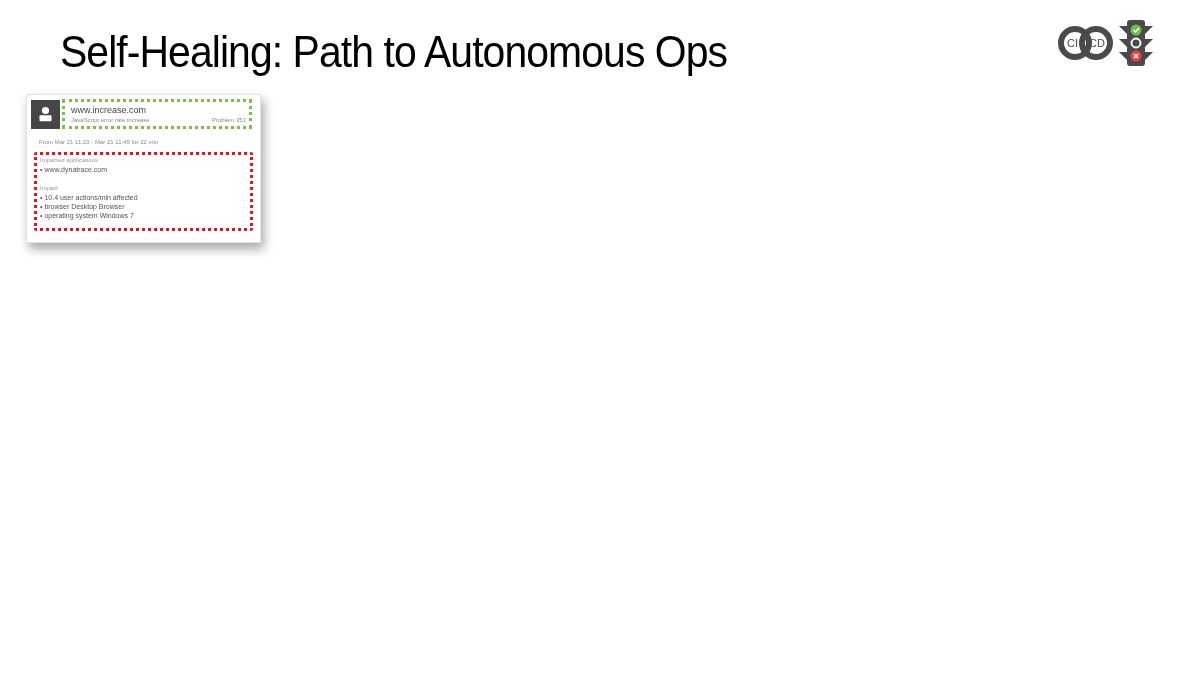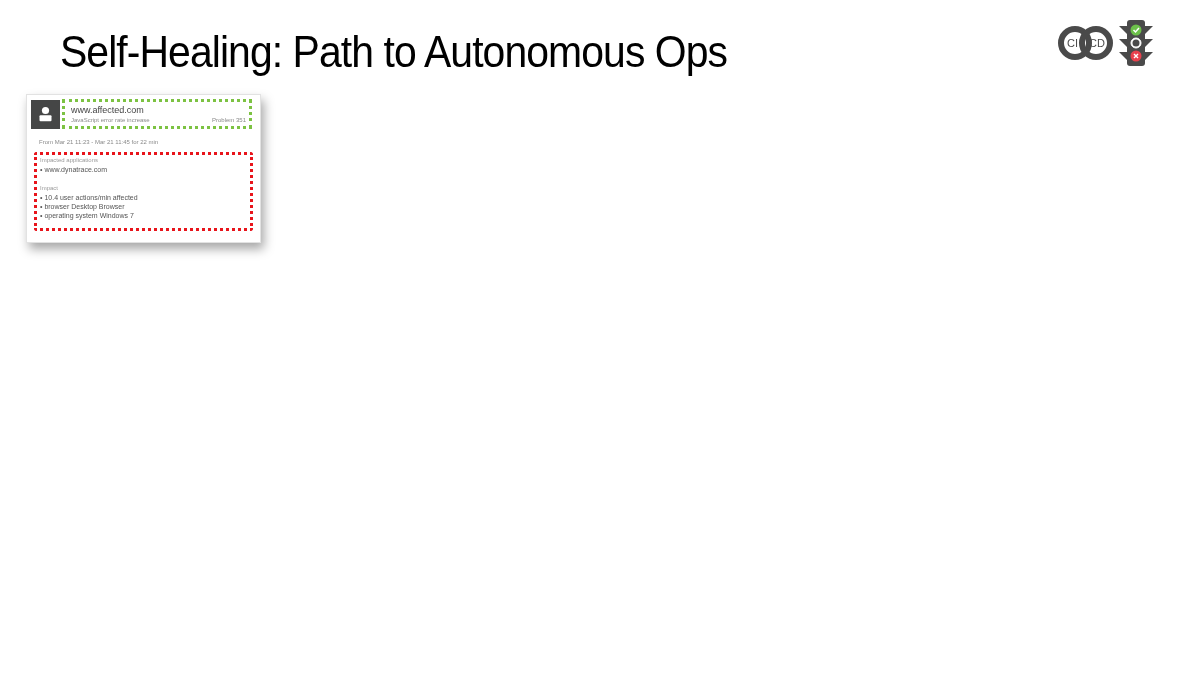--- a/index.html
+++ b/index.html
@@ -67,21 +67,21 @@
 </svg>
 
 <div class="card">
   <div class="avatar">
     <svg width="15" height="16" viewBox="0 0 15 16">
       <circle cx="7.5" cy="4.5" r="3.6" fill="#fff"></circle>
       <rect x="1.5" y="9.2" width="12" height="6" rx="1" fill="#fff"></rect>
     </svg>
   </div>
   <div class="hdr-box">
-    <div class="hdr-title">www.affected.com</div>
+    <div class="hdr-title">www.increase.com</div>
     <div class="hdr-sub">JavaScript error rate increase</div>
     <div class="hdr-prob">Problem 351</div>
   </div>
   <div class="timerange">From Mar 21 11:23 - Mar 21 11:45 for 22 min</div>
   <div class="impact-box">
     <div class="sec-label" style="top:2px">Impacted applications</div>
     <div class="bullet" style="top:11px">• www.dynatrace.com</div>
     <div class="sec-label" style="top:30px">Impact</div>
     <div class="bullet" style="top:39px">• 10.4 user actions/min affected</div>
     <div class="bullet" style="top:48px">• browser Desktop Browser</div>

